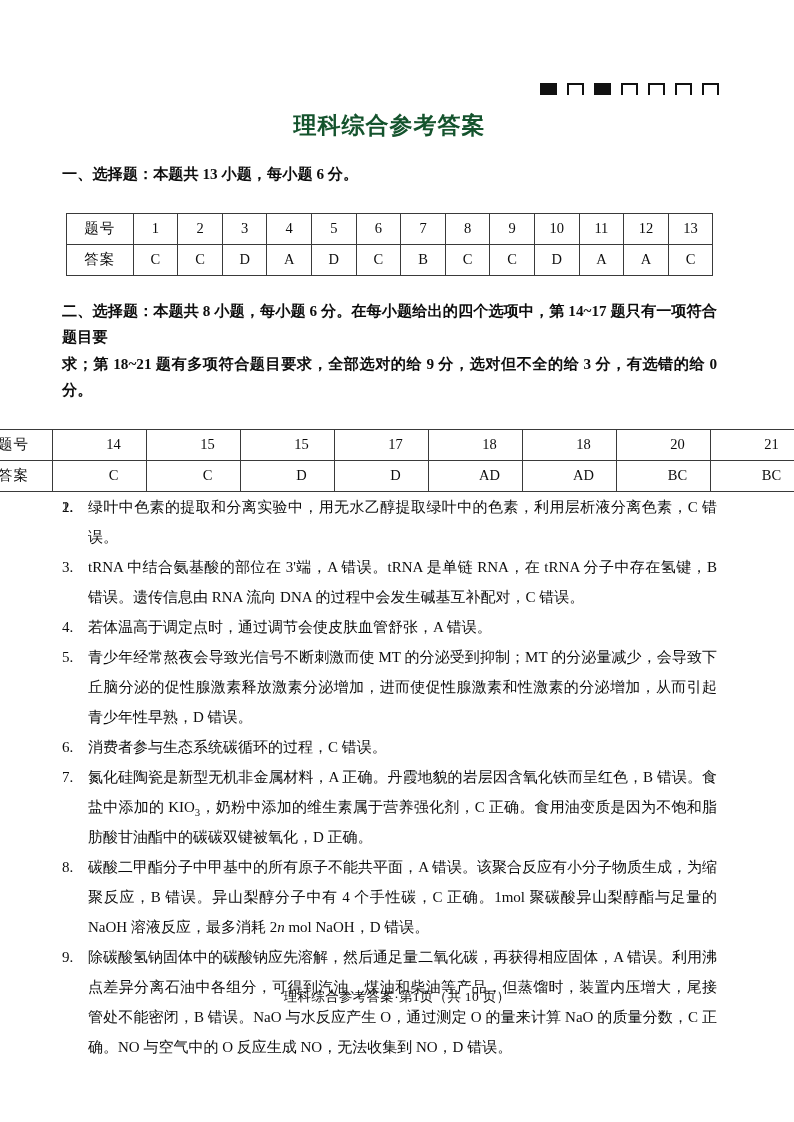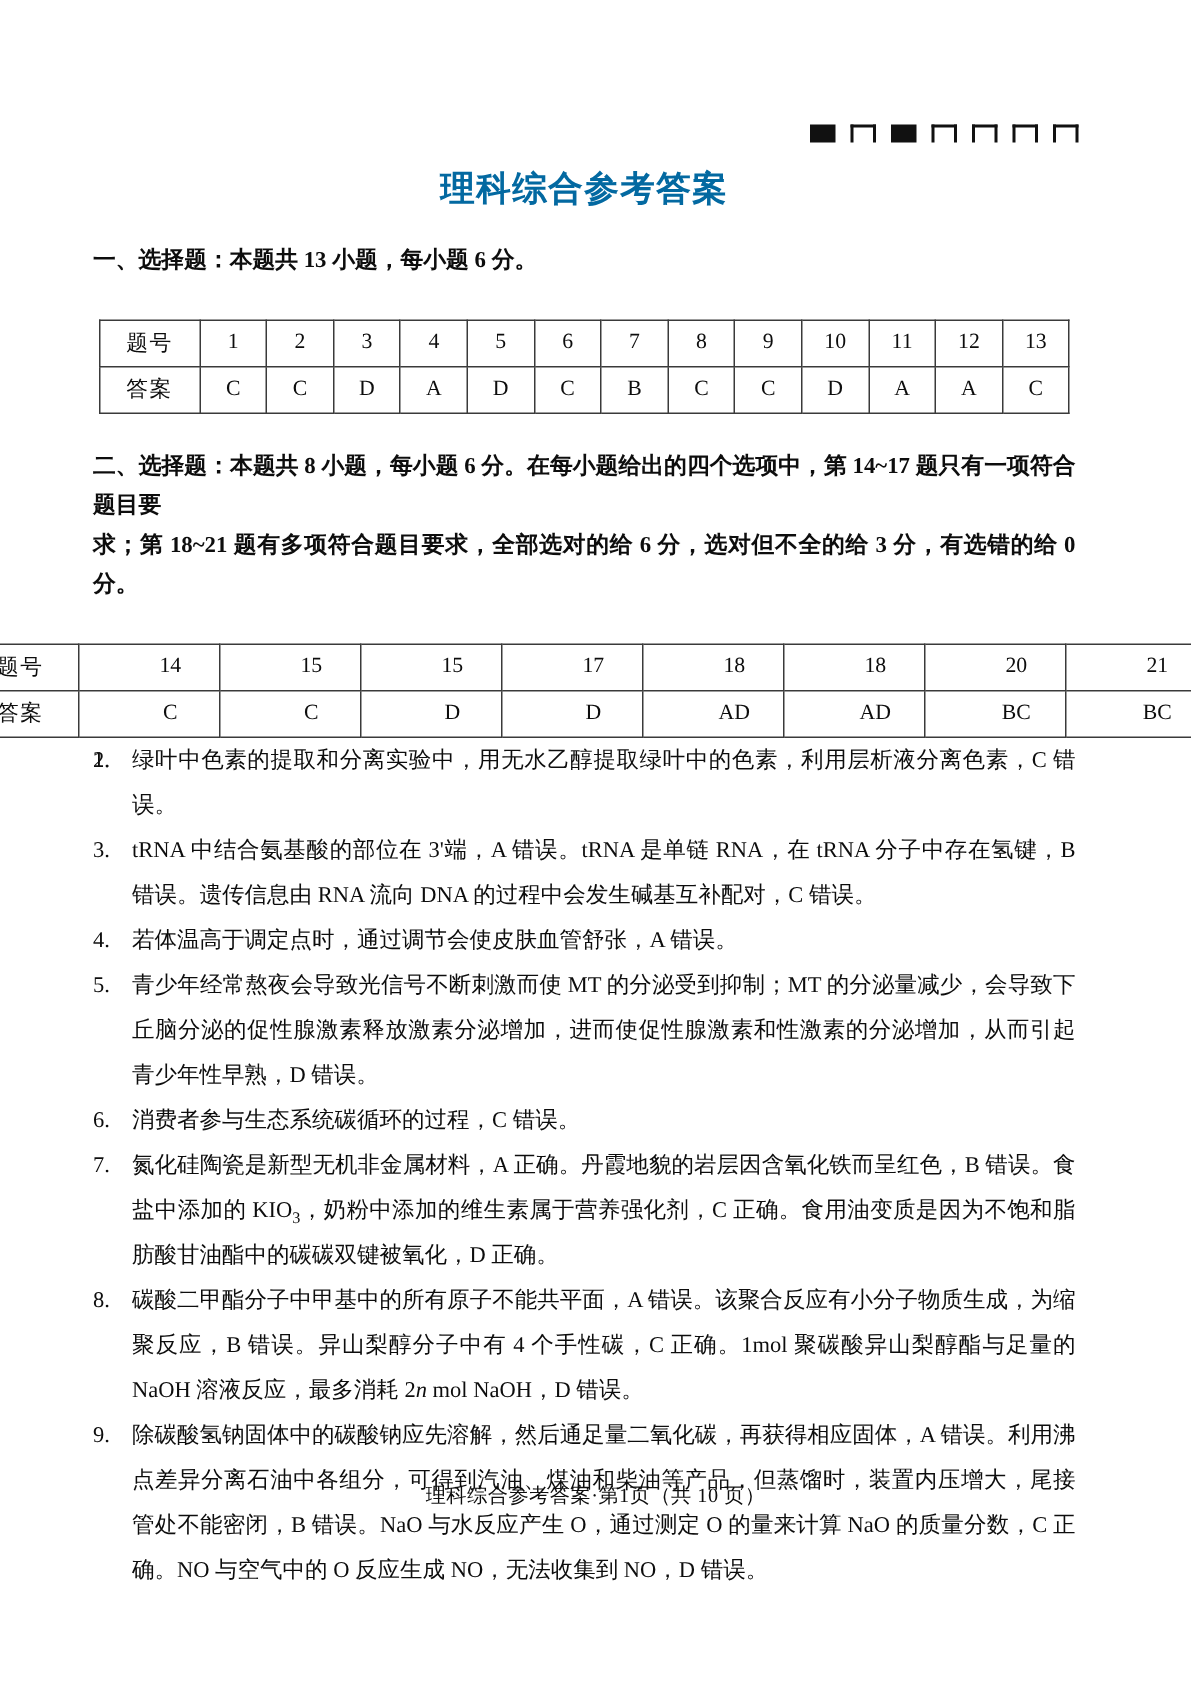--- a/index.html
+++ b/index.html
@@ -52,21 +52,21 @@
 
   
   .doc-title {
     text-align: center;
     font-family: "Liberation Sans", "DejaVu Sans", sans-serif;
     font-weight: bold;
     font-size: 23px;
     letter-spacing: 1px;
     margin: 0;
     padding-top: 110px;
-    color: #0369a1;
+    color: #14532d;
   }
 
   
   .section-head {
     font-size: 15.2px;
     line-height: 1.75;
     margin-top: 20px;
     text-align: justify;
     text-justify: inter-ideograph;
   }
@@ -201,21 +201,21 @@
             <td class="cell">D</td>
             <td class="cell">A</td>
             <td class="cell">A</td>
             <td class="cell">C</td>
           </tr>
         </tbody>
       </table>
     </div>
 
     <div class="section-head two">
-      <b>二、选择题：</b><b>本题共 8 小题，每小题 6 分。在每小题给出的四个选项中，第 14~17 题只有一项符合题目要</b><b class="sec-indent">求；第 18~21 题有多项符合题目要求，全部选对的给 6 分，选对但不全的给 3 分，有选错的给 0 分。</b>
+      <b>二、选择题：</b><b>本题共 8 小题，每小题 6 分。在每小题给出的四个选项中，第 14~17 题只有一项符合题目要</b><b class="sec-indent">求；第 18~21 题有多项符合题目要求，全部选对的给 9 分，选对但不全的给 3 分，有选错的给 0 分。</b>
     </div>
 
     <div class="tbl-wrap">
       <table class="ans t2">
         <tbody>
           <tr>
             <td class="hdr">题号</td>
             <td class="cell">14</td>
             <td class="cell">15</td>
             <td class="cell">15</td>

